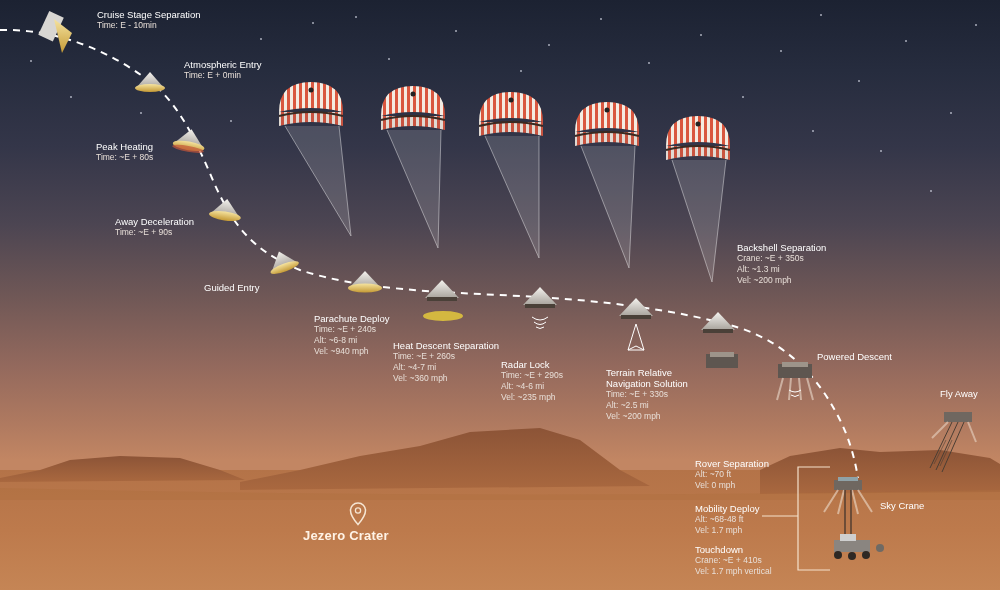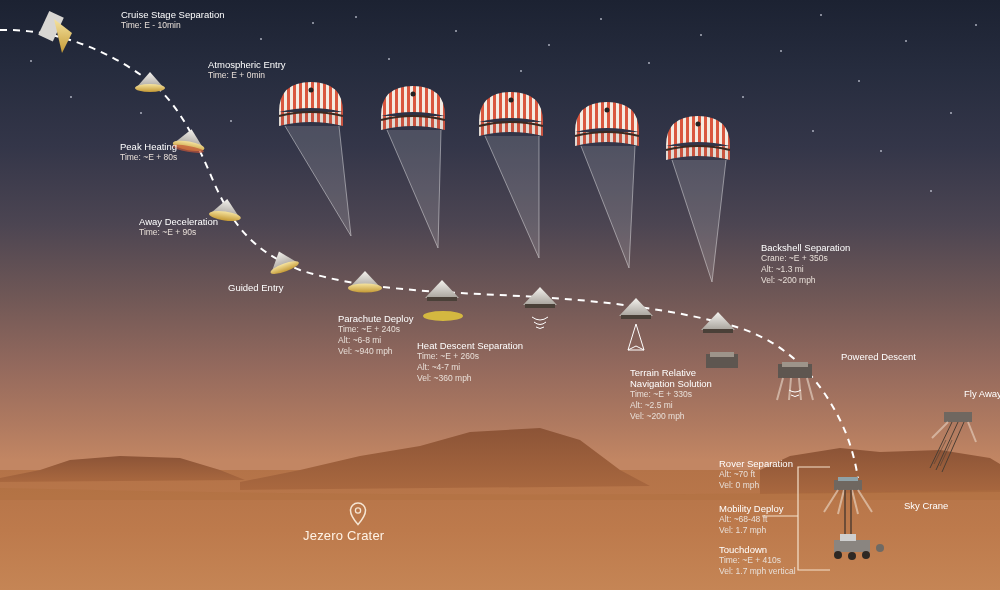--- a/index.html
+++ b/index.html
@@ -6,24 +6,24 @@
   html, body { width: 1000px; height: 590px; overflow: hidden; background: #1e2433; }
   #scene {
     position: relative; width: 1000px; height: 590px; overflow: hidden;
     font-family: "Liberation Sans", sans-serif;
     background: linear-gradient(180deg,
       #1c2232 0%, #262c3e 12%, #343649 25%, #4c4552 38%,
       #6f5756 50%, #93695d 62%, #b07a60 72%, #c28663 78%, #c28663 100%);
   }
   .star { position: absolute; width: 2px; height: 2px; border-radius: 50%; background: #d6dae6; opacity: .75; }
   svg.layer { position: absolute; left: 0; top: 0; width: 1000px; height: 590px; }
-  .label { position: absolute; color: #f2ece6; font-size: 8.5px; line-height: 11px; white-space: nowrap; margin-left: 24px; }
+  .label { position: absolute; color: #f2ece6; font-size: 8.5px; line-height: 11px; white-space: nowrap; }
   .label .t { font-size: 9.5px; color: #ffffff; display: block; }
   .label .d { display: block; color: #e8dfd8; }
-  .big-label { position: absolute; color: #fff3e6; font-weight: normal; font-size: 13px; letter-spacing: .2px; }
+  .big-label { position: absolute; color: #fff3e6; font-weight: bold; font-size: 13px; letter-spacing: .2px; }
   .pin { position: absolute; }
 </style>
 </head>
 <body>
 
 <div id="scene">
 
   <div>
     <div class="star" style="left:260px;top:38px"></div>
     <div class="star" style="left:312px;top:22px"></div>
@@ -236,20 +236,26 @@
     <span class="d">Time: ~E + 240s</span>
     <span class="d">Alt: ~6-8 mi</span>
     <span class="d">Vel: ~940 mph</span>
   </div>
   <div class="label" style="left:393px;top:340px">
     <span class="t">Heat Descent Separation</span>
     <span class="d">Time: ~E + 260s</span>
     <span class="d">Alt: ~4-7 mi</span>
     <span class="d">Vel: ~360 mph</span>
   </div>
+  <div class="label" style="left:501px;top:359px">
+    <span class="t">Radar Lock</span>
+    <span class="d">Time: ~E + 290s</span>
+    <span class="d">Alt: ~4-6 mi</span>
+    <span class="d">Vel: ~235 mph</span>
+  </div>
   <div class="label" style="left:606px;top:367px">
     <span class="t">Terrain Relative</span>
     <span class="t">Navigation Solution</span>
     <span class="d">Time: ~E + 330s</span>
     <span class="d">Alt: ~2.5 mi</span>
     <span class="d">Vel: ~200 mph</span>
   </div>
   <div class="label" style="left:737px;top:242px">
     <span class="t">Backshell Separation</span>
     <span class="d">Crane: ~E + 350s</span>
@@ -264,21 +270,21 @@
     <span class="d">Alt: ~70 ft</span>
     <span class="d">Vel: 0 mph</span>
   </div>
   <div class="label" style="left:695px;top:503px">
     <span class="t">Mobility Deploy</span>
     <span class="d">Alt: ~68-48 ft</span>
     <span class="d">Vel: 1.7 mph</span>
   </div>
   <div class="label" style="left:695px;top:544px">
     <span class="t">Touchdown</span>
-    <span class="d">Time: ~E + 410s</span>
+    <span class="d">Crane: ~E + 410s</span>
     <span class="d">Vel: 1.7 mph vertical</span>
   </div>
   <div class="label" style="left:880px;top:500px">
     <span class="t">Sky Crane</span>
   </div>
   <div class="label" style="left:940px;top:388px">
     <span class="t">Fly Away</span>
   </div>
 
   <svg class="pin" style="left:349px;top:502px" width="18" height="24" viewBox="0 0 18 24">

